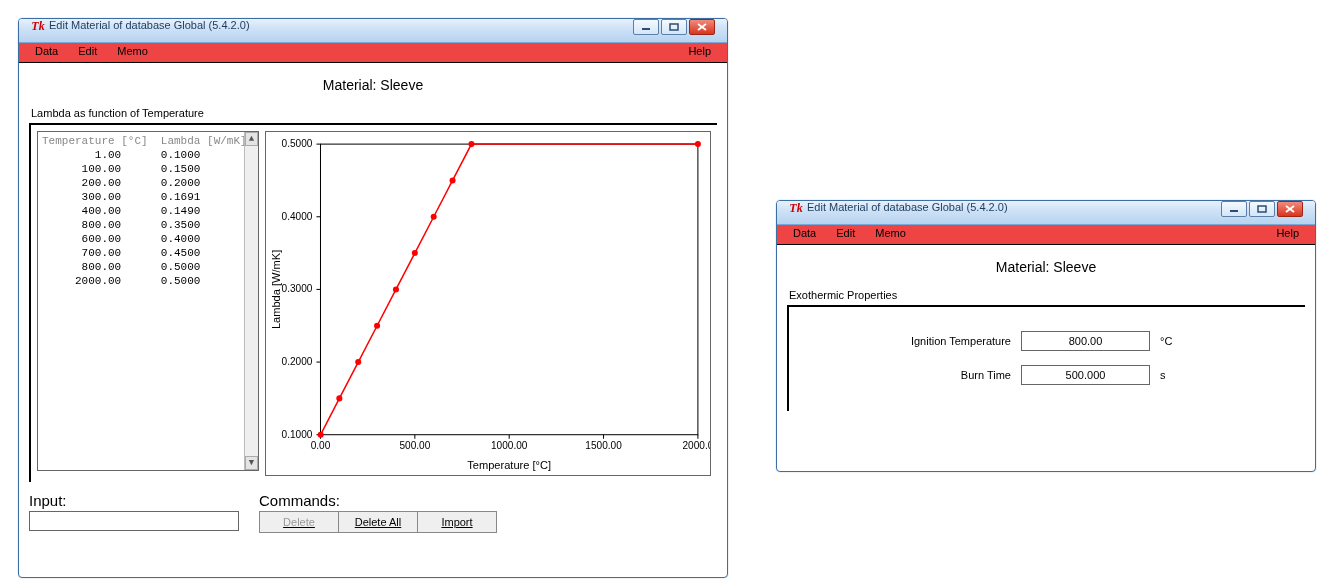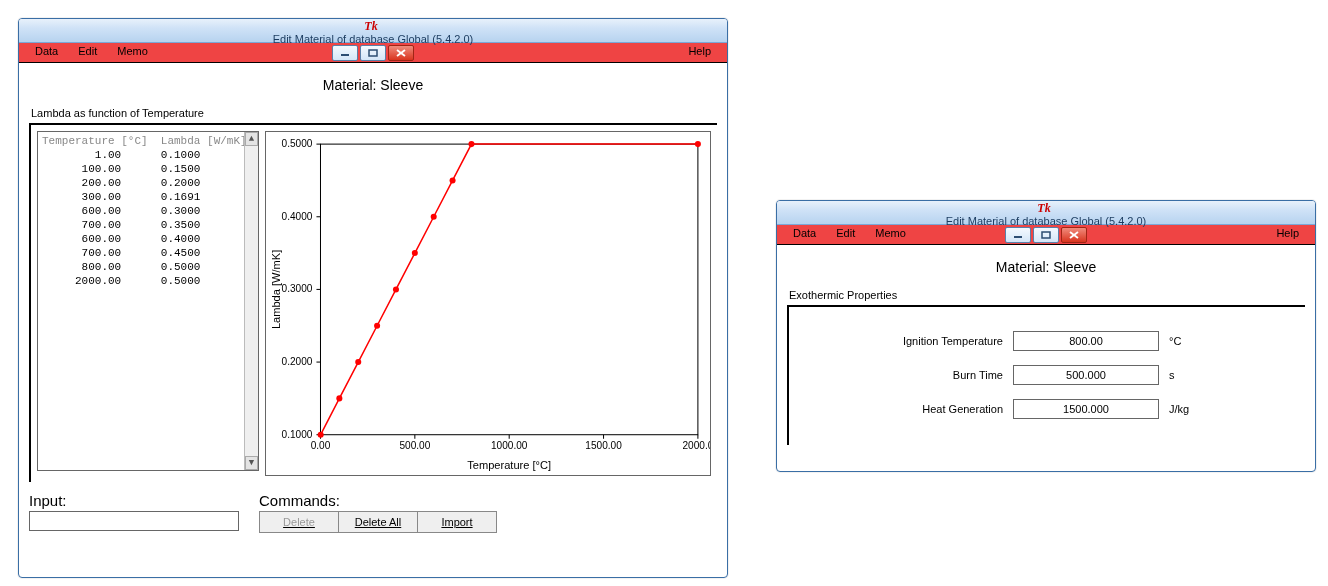--- a/index.html
+++ b/index.html
@@ -20,24 +20,22 @@
     border: 1px solid #3a6ea5;
     border-radius: 4px;
     background: #fff;
     box-shadow: 0 0 0 1px rgba(0,0,0,0.05);
   }
   .titlebar {
     height: 24px;
     background: linear-gradient(to bottom,#e8f1fb 0%,#cfe2f7 40%,#b7d3ef 100%);
     border-bottom: 1px solid #7ba7d7;
     display: flex;
-    align-items: center;
     padding: 0 12px;
     border-radius: 3px 3px 0 0;
-    flex-direction: column;
   }
   .app-icon {
     width: 14px; height: 14px;
     margin-right: 4px;
     color: #c00;
     font-style: italic;
     font-weight: bold;
     font-family: Georgia, serif;
     font-size: 12px;
     line-height: 14px;
@@ -155,29 +153,29 @@
     font-size: 11px;
     display:flex; align-items:center; justify-content:center;
     margin-right:-1px;
   }
   .btn.disabled { color:#999; }
 
   
   .exo-frame {
     border: 1px solid #000;
     border-width: 2px 0 0 2px;
-    padding: 10px 8px 12px 8px;
+    padding: 10px 8px 12px 16px;
   }
   .form-row {
     display:flex; align-items:center;
     margin: 14px 0;
   }
   .form-row .flab { width: 216px; text-align:right; padding-right:10px; }
   .form-row .finp {
-    width: 146px; height:20px;
+    width: 129px; height:20px;
     border:1px solid #666;
     padding:0 8px;
     font-size:11px;
     text-align:center;
     background:#fff;
   }
   .form-row .funit { padding-left:10px; }
 
   
   #win-left { left: 18px; top: 18px; width: 710px; height: 560px; }
@@ -227,22 +225,22 @@
     <div class="frame">
       <div class="lambda-body">
 
         <div class="table-wrap" style="height:340px;">
           <div class="hdr">Temperature [°C]  Lambda [W/mK]</div>
           <div id="lambda-rows">
               <div class="row">        1.00      0.1000</div>
               <div class="row">      100.00      0.1500</div>
               <div class="row">      200.00      0.2000</div>
               <div class="row">      300.00      0.1691</div>
-              <div class="row">      600.00      0.3000</div>
-              <div class="row">      700.00      0.3500</div>
+              <div class="row">      400.00      0.1490</div>
+              <div class="row">      800.00      0.3500</div>
               <div class="row">      600.00      0.4000</div>
               <div class="row">      700.00      0.4500</div>
               <div class="row">      800.00      0.5000</div>
               <div class="row">     2000.00      0.5000</div>
             </div>
           <div class="scroll-hint">
             <div class="scroll-arrow">▲</div>
             <div class="scroll-arrow">▼</div>
           </div>
         </div>
@@ -346,20 +344,15 @@
       <div class="form-row">
         <div class="flab">Ignition Temperature</div>
         <input class="finp" value="800.00" style="">
         <div class="funit">°C</div>
       </div>
       <div class="form-row">
         <div class="flab">Burn Time</div>
         <input class="finp" value="500.000" style="">
         <div class="funit">s</div>
       </div>
-      <div class="form-row">
-        <div class="flab">Heat Generation</div>
-        <input class="finp" value="1500.000" style="">
-        <div class="funit">J/kg</div>
-      </div>
     </div>
   </div>
 </div>
 
 </body></html>

